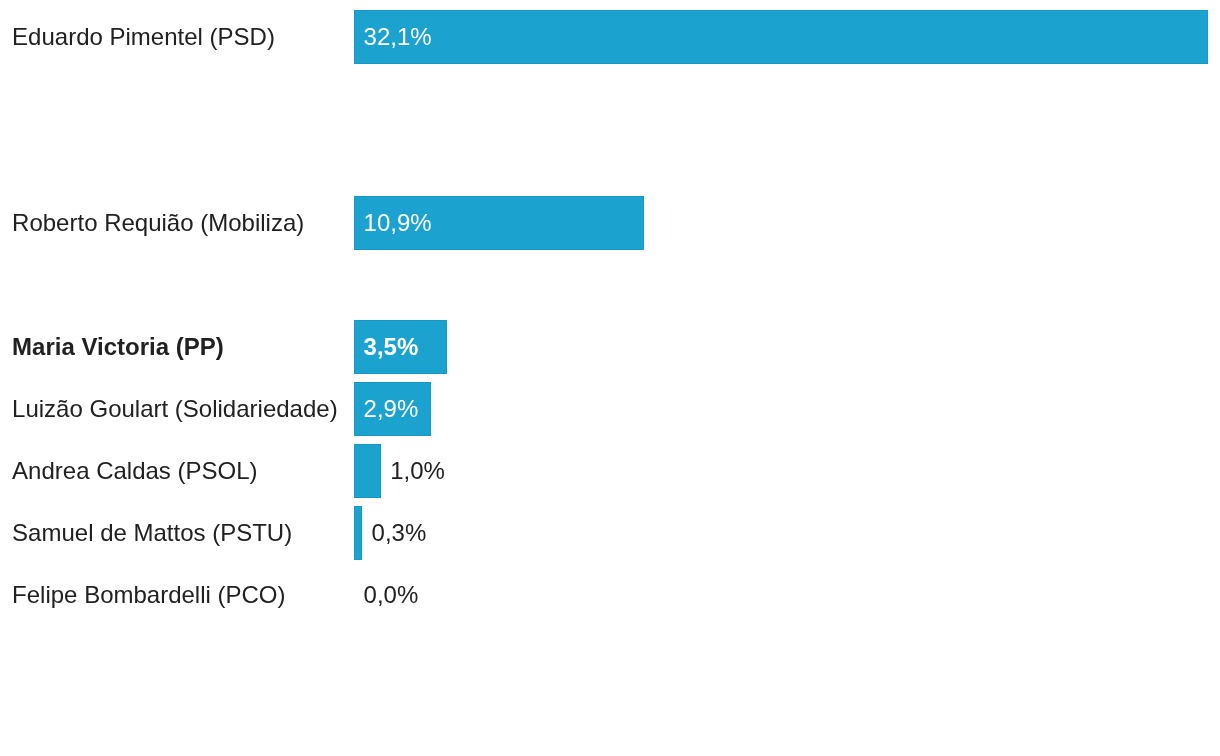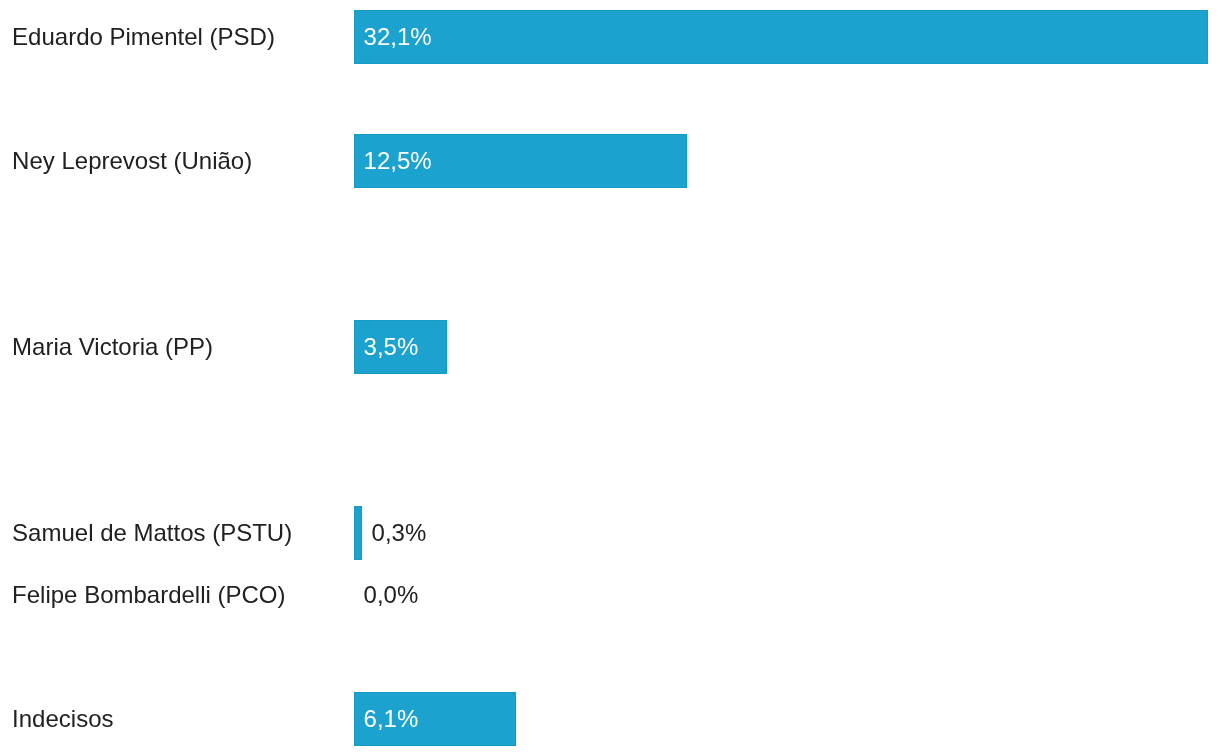--- a/index.html
+++ b/index.html
@@ -51,48 +51,53 @@
 
 <div id="chart" style="background: rgb(255, 255, 255);">
 
   <div class="row" style="top: 10px; height: 53.5px;">
     <div class="bar" style="left: 353.9px; width: 854.502px; background: rgb(28, 162, 206); box-shadow: rgb(24, 153, 196) 0px 0px 0px 1px inset; display: block;"></div>
     <div class="cat-label" style="left: 12.1px; top: 26.825px; color: rgb(33, 33, 33);">Eduardo Pimentel (PSD)</div>
     <div class="value-label inside" style="left: 363.6px; top: 26.825px; color: rgb(255, 255, 255);">32,1%</div>
   </div>
 
 
-  <div class="row" style="top: 134px; height: 53.5px;">
-    <div class="bar" style="left: 353.9px; width: 332.75px; background: rgb(28, 162, 206); box-shadow: rgb(24, 153, 196) 0px 0px 0px 1px inset; display: block;"></div>
-    <div class="cat-label" style="left: 12.1px; top: 26.825px; color: rgb(33, 33, 33);">Ney Leprevost (União)</div>
-    <div class="value-label inside" style="left: 363.6px; top: 26.825px; color: rgb(255, 255, 255);">12,5%</div>
+
+  <div class="row" style="top: 196px; height: 53.5px;">
+    <div class="bar" style="left: 353.9px; width: 290.158px; background: rgb(28, 162, 206); box-shadow: rgb(24, 153, 196) 0px 0px 0px 1px inset; display: block;"></div>
+    <div class="cat-label" style="left: 12.1px; top: 26.825px; color: rgb(33, 33, 33);">Roberto Requião (Mobiliza)</div>
+    <div class="value-label inside" style="left: 363.6px; top: 26.825px; color: rgb(255, 255, 255);">10,9%</div>
   </div>
 
 
-
-  <div class="row" style="top: 320px; height: 53.5px;">
+  <div class="row" style="top: 320px; height: 53.5px; font-weight: bold;">
     <div class="bar" style="left: 353.9px; width: 93.17px; background: rgb(28, 162, 206); box-shadow: rgb(24, 153, 196) 0px 0px 0px 1px inset; display: block;"></div>
     <div class="cat-label" style="left: 12.1px; top: 26.825px; color: rgb(33, 33, 33);">Maria Victoria (PP)</div>
     <div class="value-label inside" style="left: 363.6px; top: 26.825px; color: rgb(255, 255, 255);">3,5%</div>
   </div>
 
+  <div class="row" style="top: 382px; height: 53.5px;">
+    <div class="bar" style="left: 353.9px; width: 77.198px; background: rgb(28, 162, 206); box-shadow: rgb(24, 153, 196) 0px 0px 0px 1px inset; display: block;"></div>
+    <div class="cat-label" style="left: 12.1px; top: 26.825px; color: rgb(33, 33, 33);">Luizão Goulart (Solidariedade)</div>
+    <div class="value-label inside" style="left: 363.6px; top: 26.825px; color: rgb(255, 255, 255);">2,9%</div>
+  </div>
 
+  <div class="row" style="top: 444px; height: 53.5px;">
+    <div class="bar" style="left: 353.9px; width: 26.62px; background: rgb(28, 162, 206); box-shadow: rgb(24, 153, 196) 0px 0px 0px 1px inset; display: block;"></div>
+    <div class="cat-label" style="left: 12.1px; top: 26.825px; color: rgb(33, 33, 33);">Andrea Caldas (PSOL)</div>
+    <div class="value-label outside" style="left: 390.22px; top: 26.825px; color: rgb(33, 33, 33);">1,0%</div>
+  </div>
 
   <div class="row" style="top: 506px; height: 53.5px;">
     <div class="bar" style="left: 353.9px; width: 7.986px; background: rgb(28, 162, 206); box-shadow: rgb(24, 153, 196) 0px 0px 0px 1px inset; display: block;"></div>
     <div class="cat-label" style="left: 12.1px; top: 26.825px; color: rgb(33, 33, 33);">Samuel de Mattos (PSTU)</div>
     <div class="value-label outside" style="left: 371.586px; top: 26.825px; color: rgb(33, 33, 33);">0,3%</div>
   </div>
 
   <div class="row" style="top: 568px; height: 53.5px;">
 
     <div class="cat-label" style="left: 12.1px; top: 26.825px; color: rgb(33, 33, 33);">Felipe Bombardelli (PCO)</div>
     <div class="value-label outside" style="left: 363.6px; top: 26.825px; color: rgb(33, 33, 33);">0,0%</div>
   </div>
 
 
-  <div class="row" style="top: 692px; height: 53.5px;">
-    <div class="bar" style="left: 353.9px; width: 162.382px; background: rgb(28, 162, 206); box-shadow: rgb(24, 153, 196) 0px 0px 0px 1px inset; display: block;"></div>
-    <div class="cat-label" style="left: 12.1px; top: 26.825px; color: rgb(33, 33, 33);">Indecisos</div>
-    <div class="value-label inside" style="left: 363.6px; top: 26.825px; color: rgb(255, 255, 255);">6,1%</div>
-  </div>
 
 </div>
 
 </body></html>

